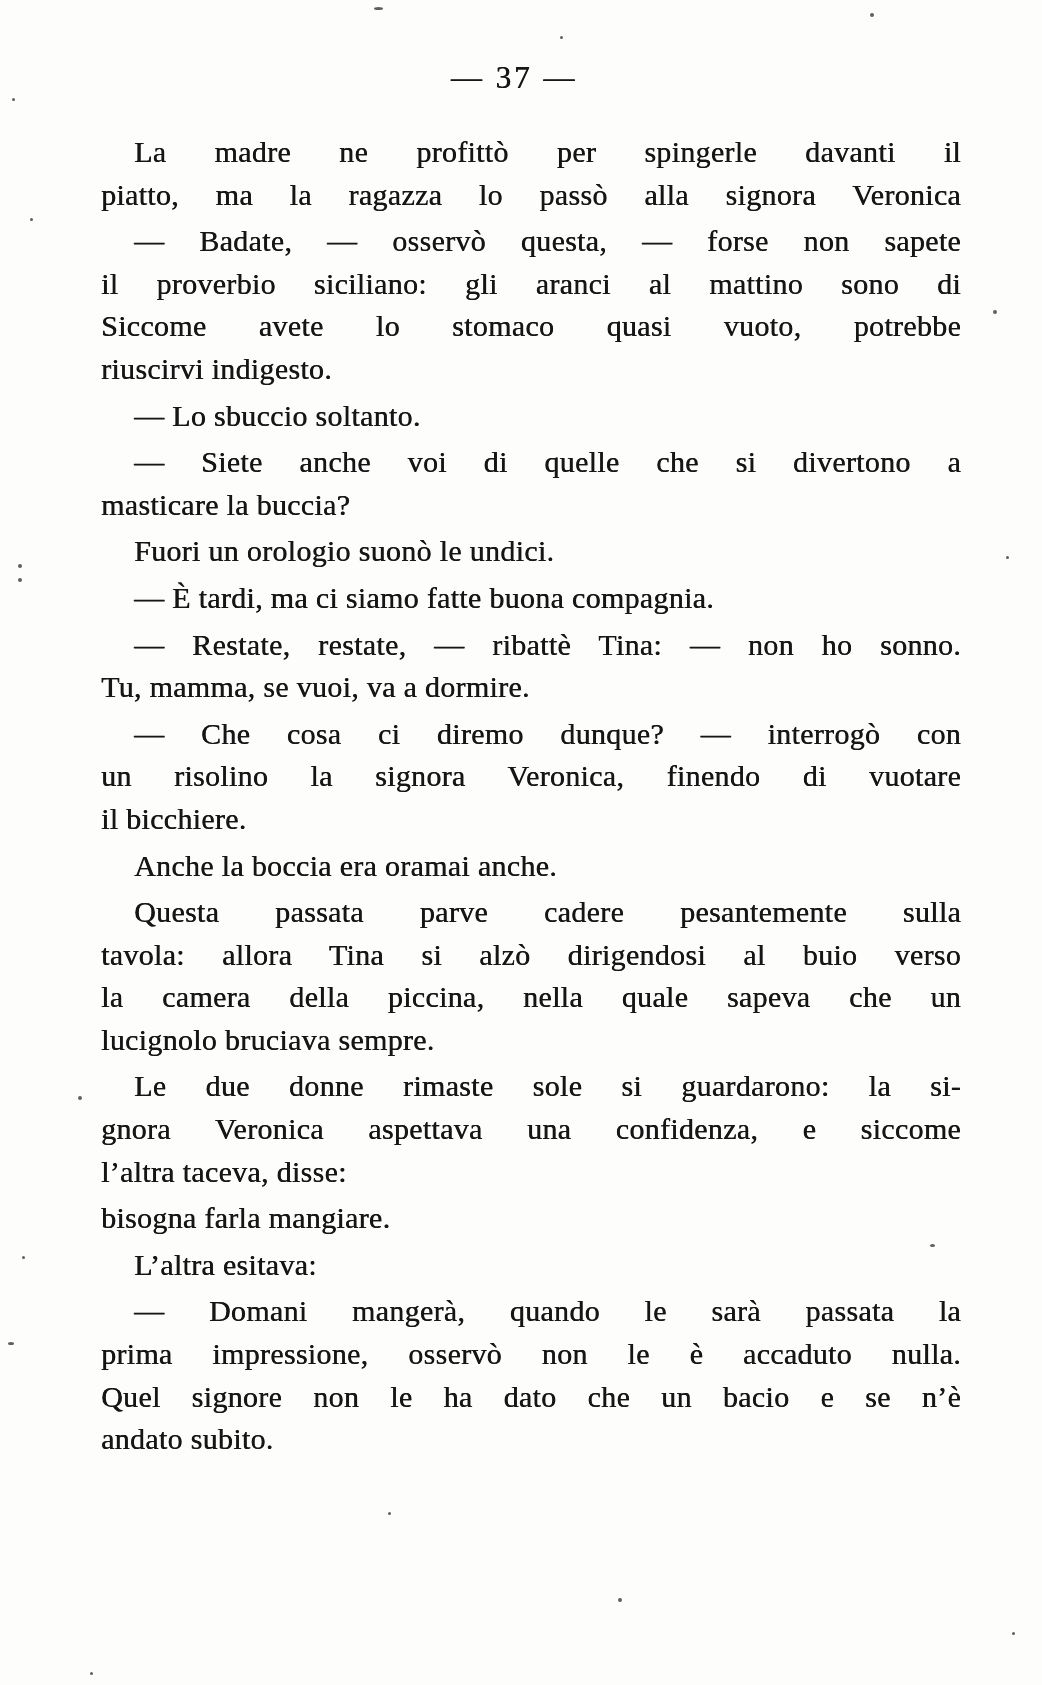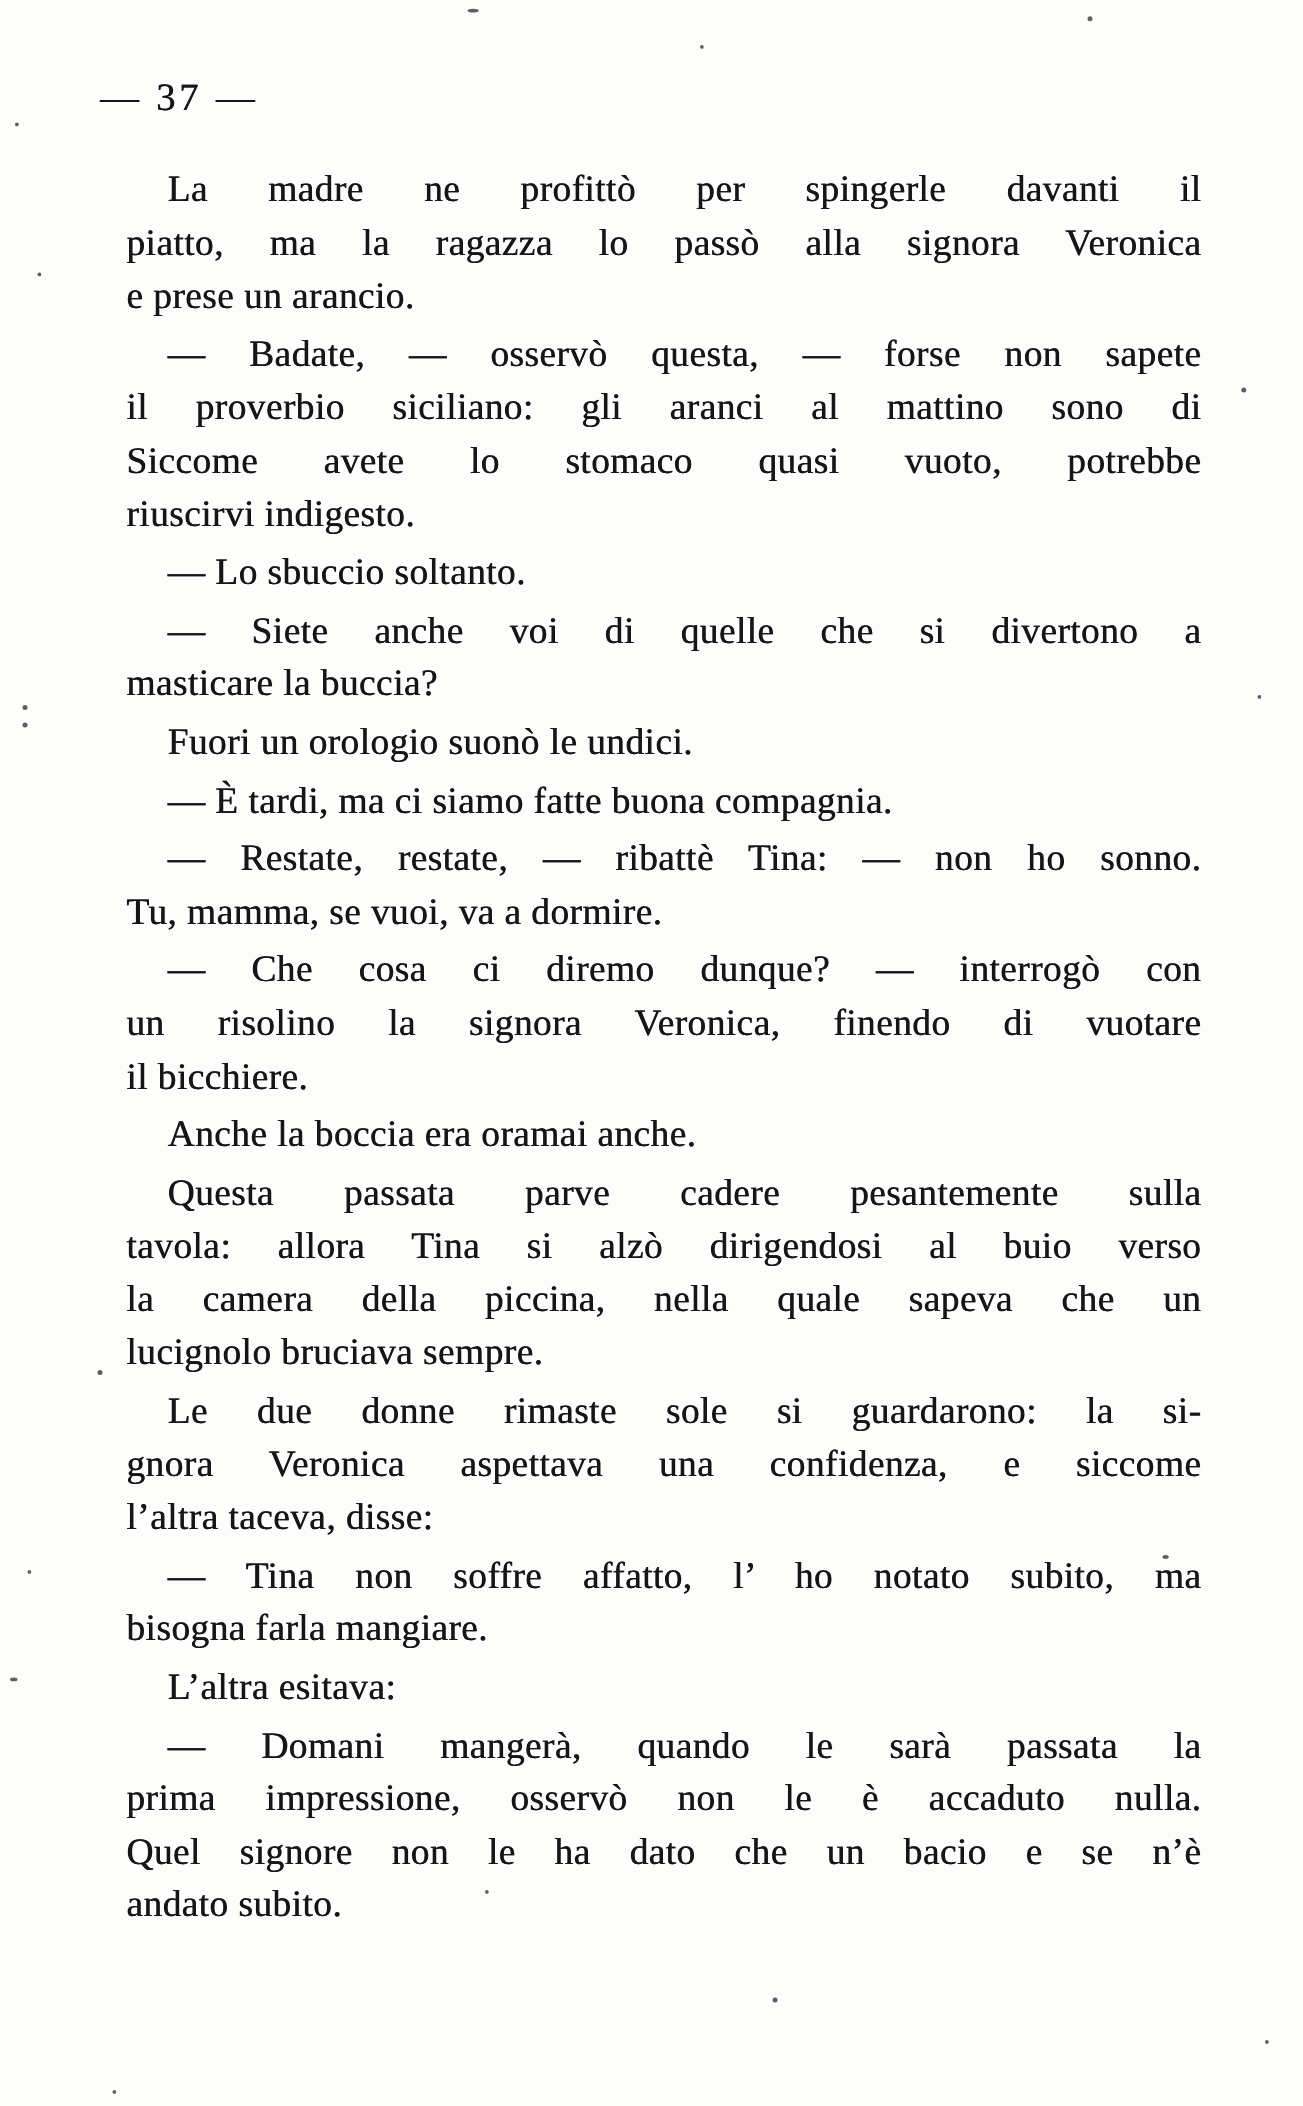--- a/index.html
+++ b/index.html
@@ -11,21 +11,21 @@
     position:relative;
     width:1042px;height:1685px;
     background:var(--paper);
     color:var(--ink);
     font-family:"Liberation Serif","DejaVu Serif",serif;
     overflow:hidden;
   }
   .page-number{
     position:absolute;
     top:60px;left:97px;width:868px;
-    text-align:left;
+    text-align:center;
     transform:translateX(-17px);
     font-size:31px;
     letter-spacing:3px;
     text-shadow:0.4px 0 0 currentColor;
     white-space:nowrap;
   }
   .text-block{
     position:absolute;
     left:97px;top:127px;width:868px;
     font-size:30px;
@@ -50,21 +50,20 @@
 </style>
 </head>
 <body>
 
 <div class="page">
   <div class="page-number">— 37 —</div>
   <div class="text-block">
       <div class="paragraph">
         <div class="line first">La madre ne profittò per spingerle davanti il</div>
         <div class="line">piatto, ma la ragazza lo passò alla signora Veronica</div>
-        <div class="line last">e prese un arancio.</div>
       </div>
       <div class="paragraph">
         <div class="line first">— Badate, — osservò questa, — forse non sapete</div>
         <div class="line">il proverbio siciliano: gli aranci al mattino sono di</div>
         <div class="line">Siccome avete lo stomaco quasi vuoto, potrebbe</div>
         <div class="line last">riuscirvi indigesto.</div>
       </div>
       <div class="paragraph">
         <div class="line first last">— Lo sbuccio soltanto.</div>
       </div>
@@ -95,21 +94,20 @@
         <div class="line">tavola: allora Tina si alzò dirigendosi al buio verso</div>
         <div class="line">la camera della piccina, nella quale sapeva che un</div>
         <div class="line last">lucignolo bruciava sempre.</div>
       </div>
       <div class="paragraph">
         <div class="line first">Le due donne rimaste sole si guardarono: la si-</div>
         <div class="line">gnora Veronica aspettava una confidenza, e siccome</div>
         <div class="line last">l’altra taceva, disse:</div>
       </div>
       <div class="paragraph">
-        <div class="line first">— Tina non soffre affatto, l’ ho notato subito, ma</div>
         <div class="line last">bisogna farla mangiare.</div>
       </div>
       <div class="paragraph">
         <div class="line first last">L’altra esitava:</div>
       </div>
       <div class="paragraph">
         <div class="line first">— Domani mangerà, quando le sarà passata la</div>
         <div class="line">prima impressione, osservò non le è accaduto nulla.</div>
         <div class="line">Quel signore non le ha dato che un bacio e se n’è</div>
         <div class="line last">andato subito.</div>

